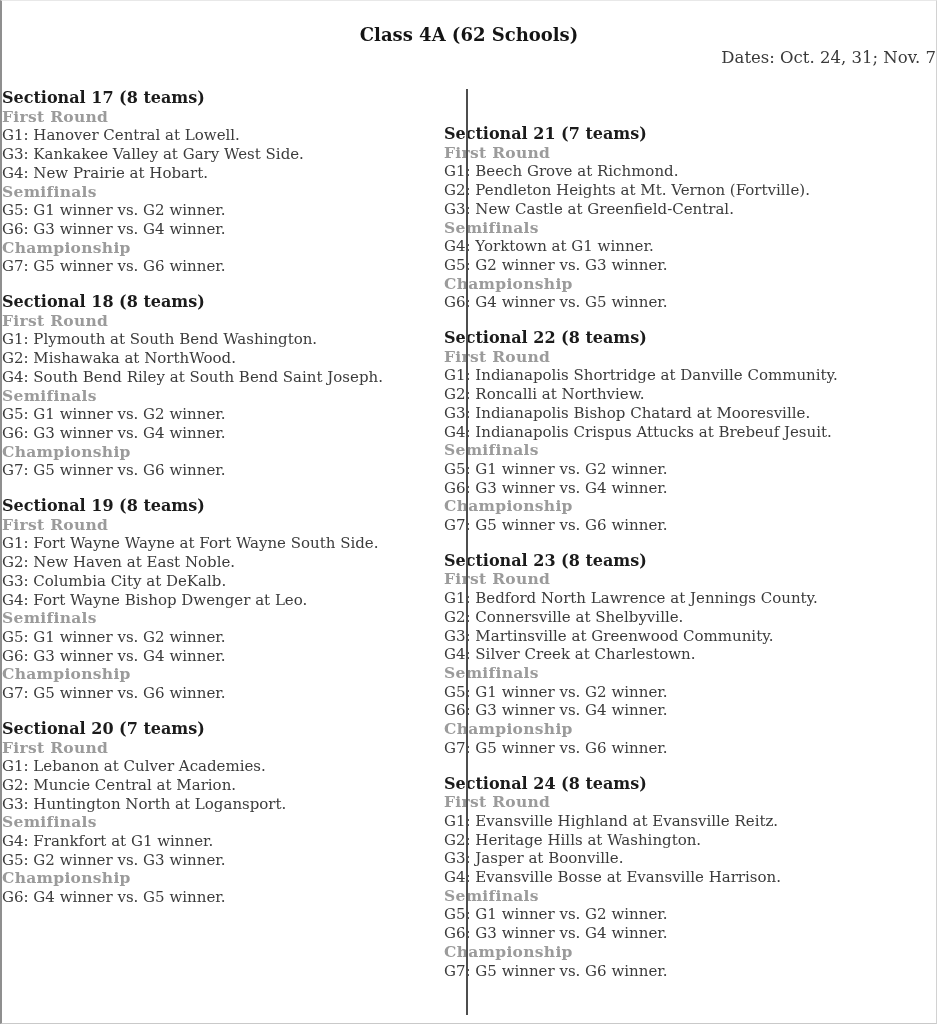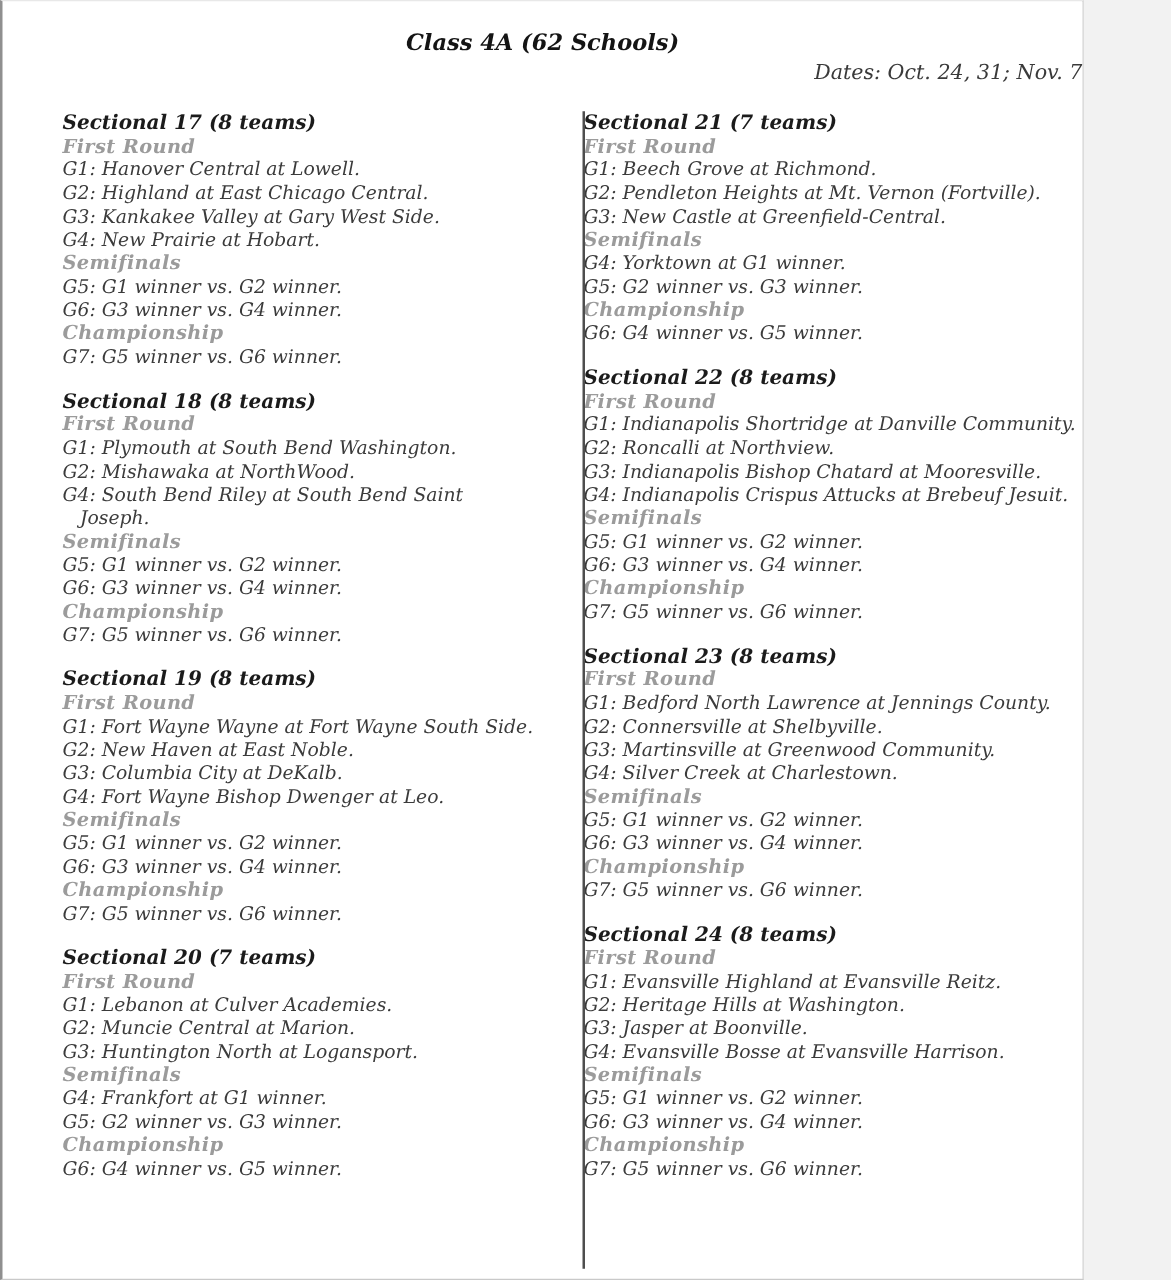--- a/index.html
+++ b/index.html
@@ -3,45 +3,44 @@
 <meta charset="utf-8">
 <style>
   html, body { margin: 0; padding: 0; }
   body {
     width: 937px; height: 1024px;
     background: #f2f2f2;
     font-family: "DejaVu Serif", serif;
   }
   .page {
     box-sizing: border-box;
-    width: 867px; height: 1024px;
+    width: 937px; height: 1024px;
     background: #ffffff;
     border-left: 2px solid #8f8f8f;
     border-right: 1px solid #d2d2d2;
     border-bottom: 1px solid #c9c9c9;
     border-top: 1px solid #e8e8e8;
     position: relative;
     overflow: hidden;
-    font-style: italic;
   }
   .header { padding-top: 23px; text-align: center; }
   .doc-title {
     font-size: 18px; font-weight: bold; color: #141414;
     margin: 0; line-height: 21px;
   }
   .doc-dates {
     font-size: 16.5px; color: #3a3a3a; margin-top: 3px; line-height: 20px; text-align: right;
   }
   .divider {
     position: absolute; left: 464px; top: 88px;
     width: 2px; height: 926px; background: #4e4e4e;
   }
   .cols { display: flex; margin-top: 21px; }
-  .col-left  { margin-left: 48px; width: 402px; }
-  .col-right { margin-left: 40px; width: 426px; }
+  .col-left  { width: 402px; }
+  .col-right { margin-left: 40px; width: 426px; margin-top: 36px; }
   .sectional { margin-bottom: 17px; }
   .sec-title {
     font-size: 16px; font-weight: bold; color: #1b1b1b;
     line-height: 18.7px; margin: 0;
   }
   .round-label {
     font-size: 15.5px; font-weight: bold; color: #9b9b9b;
     letter-spacing: 0.3px; line-height: 18.7px;
   }
   .game-line {
@@ -60,21 +59,20 @@
   </div>
 
   <div class="divider"></div>
 
   <div class="cols">
     <div class="col-left">
   <section class="sectional">
     <h2 class="sec-title">Sectional 17 (8 teams)</h2>
   <div class="round-label">First Round</div>
           <div class="game-line">G1: Hanover Central at Lowell.</div>
-          <div class="game-line">G2: Highland at East Chicago Central.</div>
           <div class="game-line">G3: Kankakee Valley at Gary West Side.</div>
           <div class="game-line">G4: New Prairie at Hobart.</div>
           <div class="round-label">Semifinals</div>
           <div class="game-line">G5: G1 winner vs. G2 winner.</div>
           <div class="game-line">G6: G3 winner vs. G4 winner.</div>
           <div class="round-label">Championship</div>
           <div class="game-line">G7: G5 winner vs. G6 winner.</div>
         </section>
 
   <section class="sectional">

